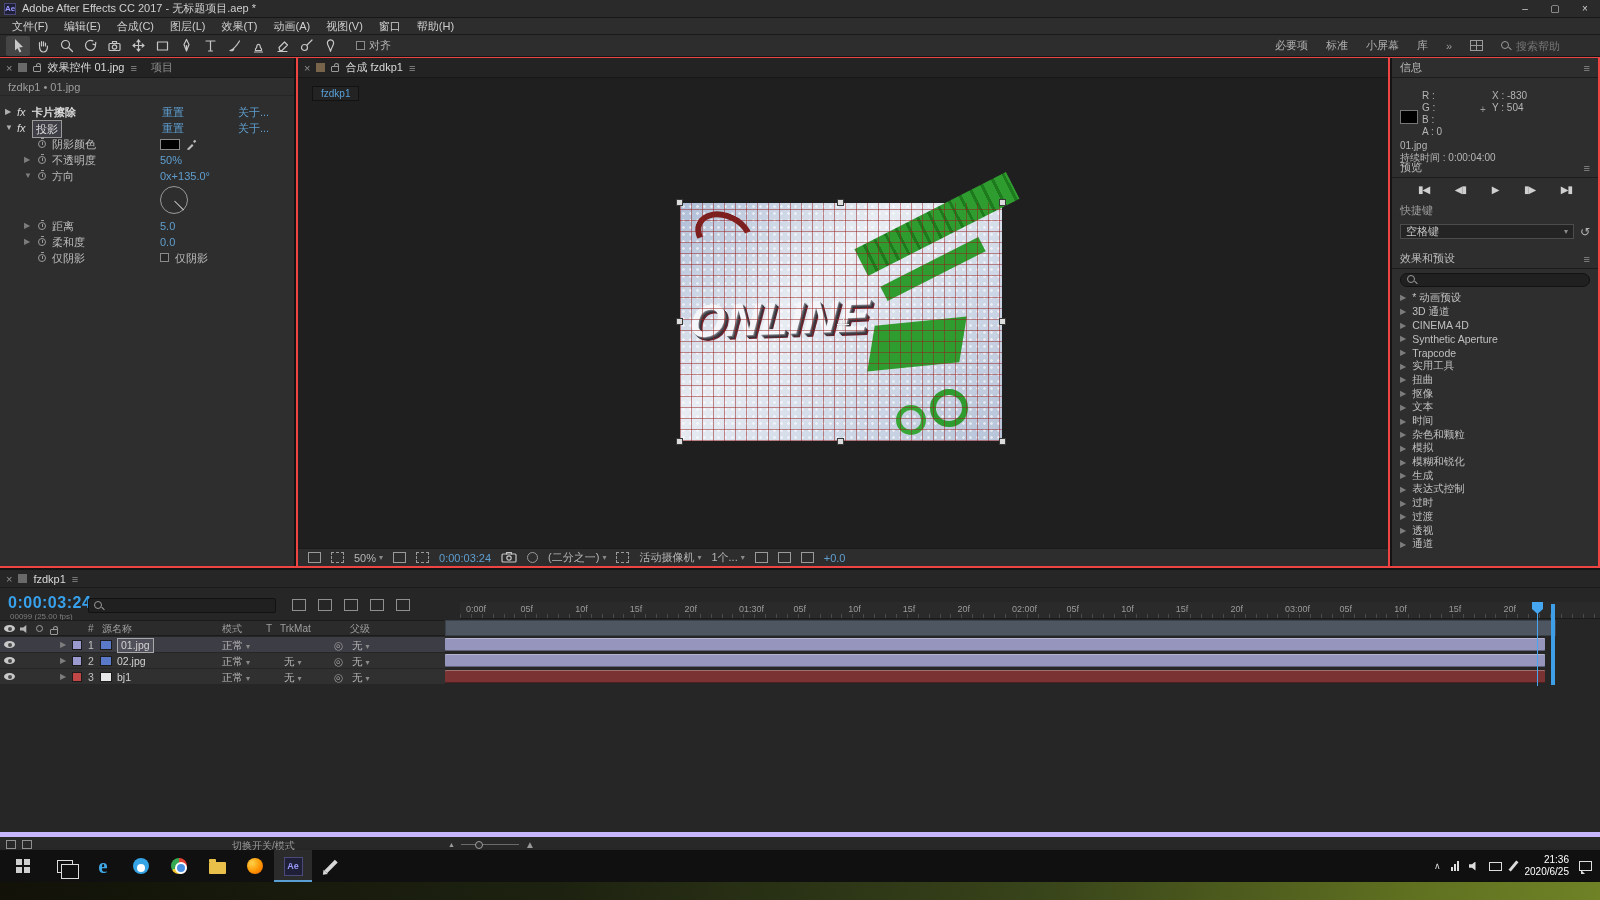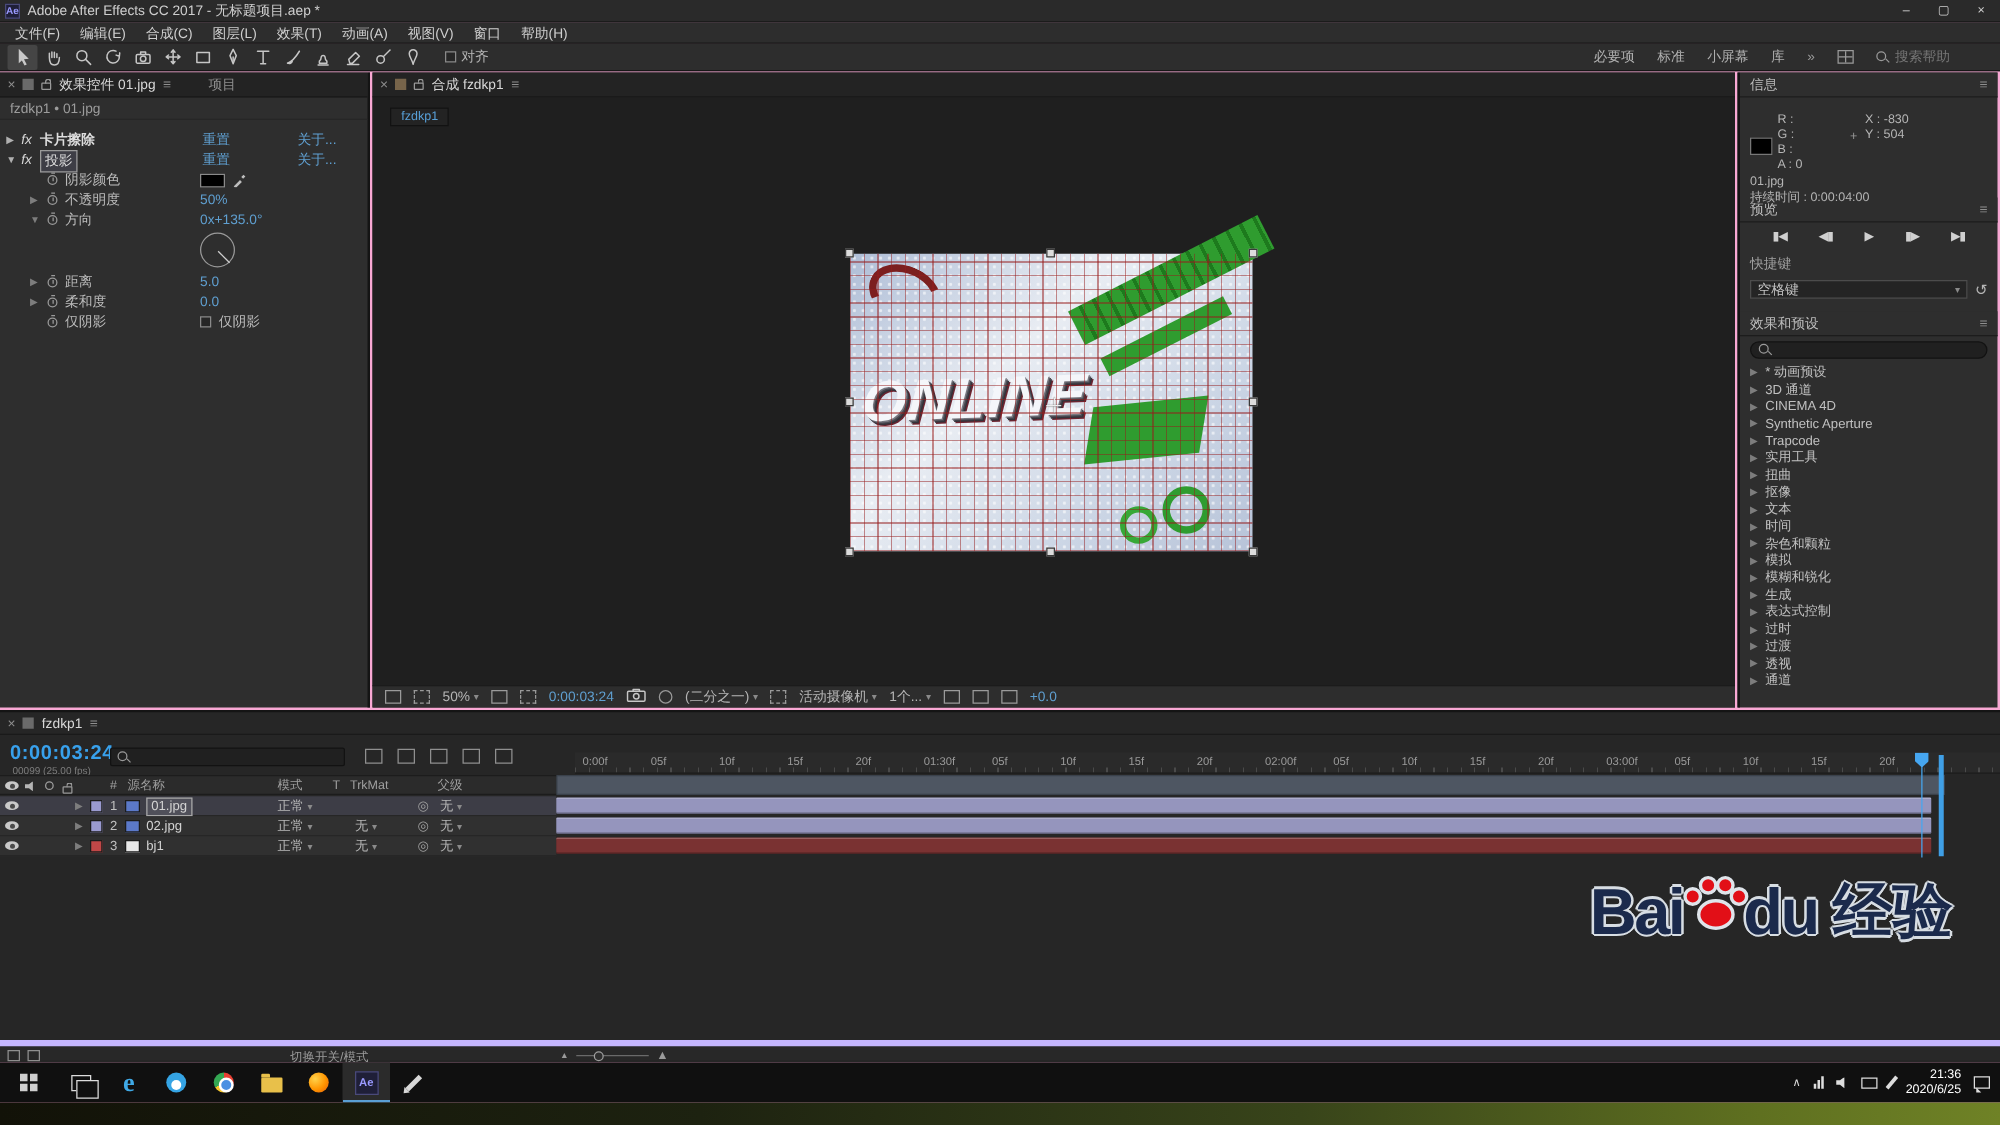--- a/index.html
+++ b/index.html
@@ -1,17 +1,17 @@
 <!DOCTYPE html>
 <html><head>
 <meta charset="utf-8">
 <style>
 *{margin:0;padding:0;box-sizing:border-box}
 body{background:#000;font-family:"Liberation Sans","DejaVu Sans",sans-serif}
-#app{position:relative;width:1600px;height:900px;background:#f9a8d4;overflow:hidden;color:#c5c5c5;font-size:11px}
+#app{position:relative;width:1600px;height:900px;background:#ef4444;overflow:hidden;color:#c5c5c5;font-size:11px}
 i{font-style:normal}
 .car{font-size:8px;color:#8a8a8a;margin-left:3px}
 .tri{font-size:8px;color:#b0b0b0}
 .tri.dim{color:#7d7d7d}
 .dimtx{color:#8f8f8f}
 .blue{color:#5f9fd0}
 .menuicon{color:#8f8f8f;font-size:11px}
 
 #titlebar{position:absolute;left:0;top:0;width:1600px;height:18px;background:#2a2a2a;display:flex;align-items:center;border-bottom:1px solid #171717}
 #ae-badge{width:12px;height:12px;margin:0 6px 0 4px;background:#1f1f38;border:1px solid #4a4a7a;color:#9a9aff;font-size:8px;font-weight:bold;display:flex;align-items:center;justify-content:center}
@@ -318,21 +318,21 @@
       <span class="mi">帮助(H)</span>
     </div>
 
   <div id="ecpanel">
     <div class="tabstrip">
       <span class="menuicon">×</span>
       <span class="pico" style="background:#6a6a6a"></span>
       <span class="lockico"></span>
       <span class="tab-act">效果控件 01.jpg</span>
       <span class="menuicon">≡</span>
-      <span class="tab-dim" style="margin-left:24px">项目</span>
+      <span class="tab-dim" style="margin-left:8px">项目</span>
     </div>
     <div id="ec-complabel">fzdkp1 • 01.jpg</div>
 
     <div class="ec-row" style="margin-top:8px">
       <span class="tri">▶</span>
       <span class="fx">fx</span>
       <span class="ename">卡片擦除</span>
       <span class="reset">重置</span>
       <span class="about">关于...</span>
     </div>
@@ -695,34 +695,20 @@
         <span style="font-size:7px">▲</span>
         <span class="track">
             <span class="knob"></span>
           </span>
         <span style="font-size:10px">▲</span>
       </span>
     </div>
   </div>
 
   <div id="watermark">
-    <div id="wm-row1">
-      <span id="wm-bai" class="outl">Bai</span>
-      <span id="wm-paw">
-        <svg width="58" height="48" viewBox="0 0 84 70">
-          <circle cx="16" cy="28" r="9" fill="#e20f17" stroke="#dfe4ea" stroke-width="4"></circle>
-          <circle cx="34" cy="15" r="9" fill="#e20f17" stroke="#dfe4ea" stroke-width="4"></circle>
-          <circle cx="54" cy="15" r="9" fill="#e20f17" stroke="#dfe4ea" stroke-width="4"></circle>
-          <circle cx="70" cy="28" r="9" fill="#e20f17" stroke="#dfe4ea" stroke-width="4"></circle>
-          <ellipse cx="43" cy="49" rx="20" ry="16" fill="#e20f17" stroke="#dfe4ea" stroke-width="4"></ellipse>
-        </svg>
-      </span>
-      <span id="wm-du" class="outl">du</span>
-      <span id="wm-jy" class="outl">经验</span>
-    </div>
   </div>
 
   <div id="taskbar">
     <span id="startbtn">
         <span class="win">
           <i></i>
           <i></i>
           <i></i>
           <i></i>
         </span>

